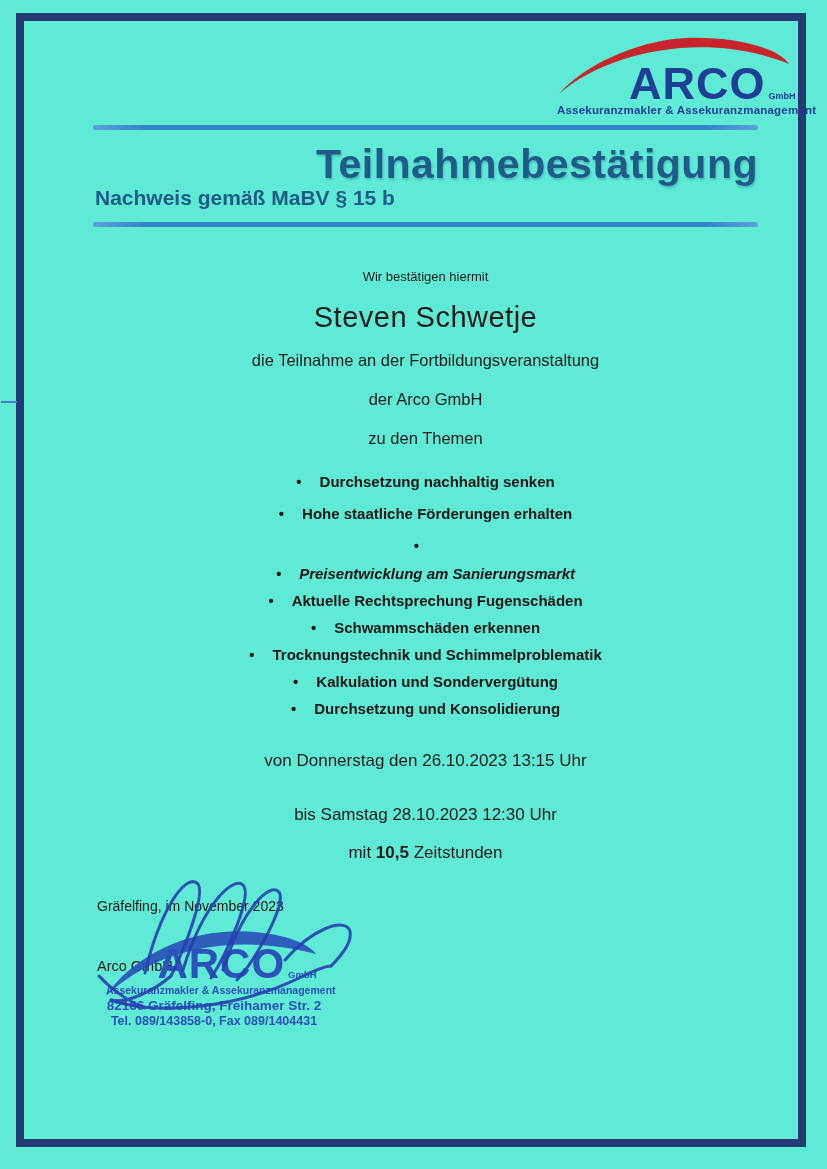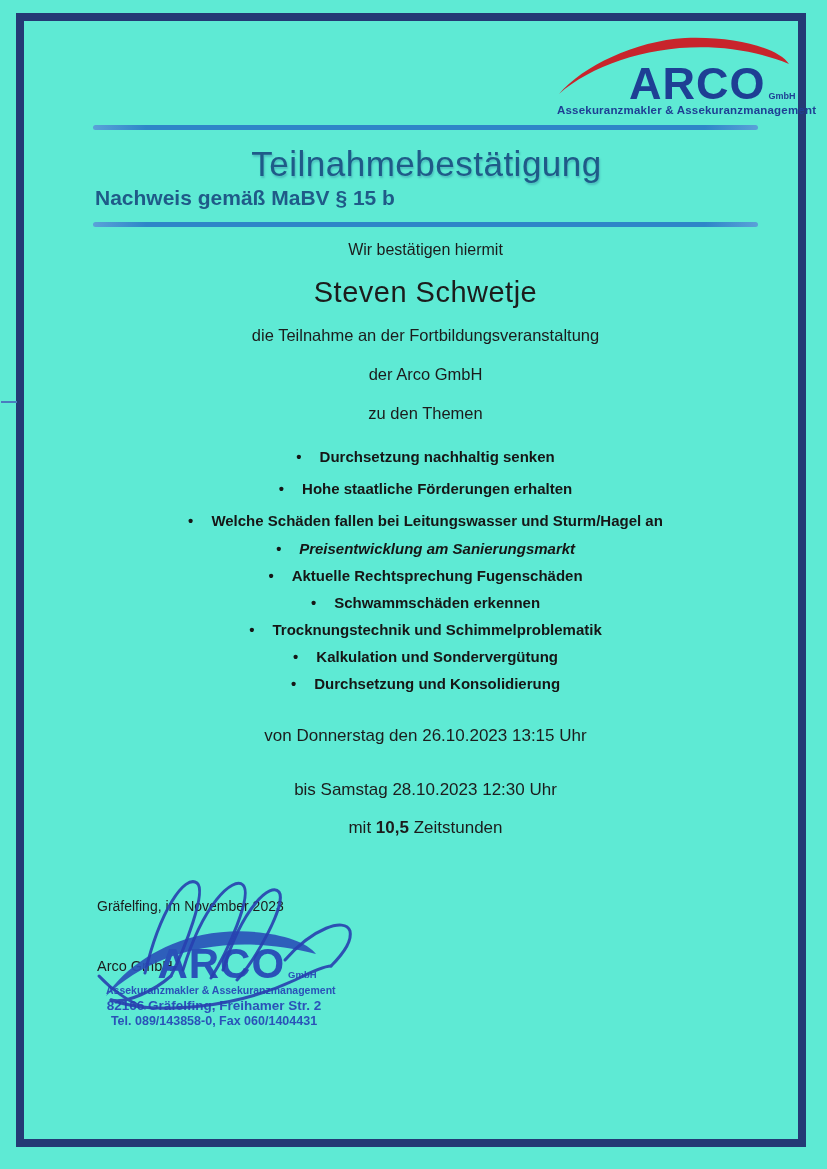--- a/index.html
+++ b/index.html
@@ -49,37 +49,37 @@
     position: absolute; left: 93px; top: 125px; width: 665px;
     text-align: center;
   }
   .rule {
     height: 5px; width: 100%;
     background: linear-gradient(90deg, #5aa2d8, #2e86c8 8%, #2e86c8 92%, #5aa2d8);
     border-radius: 3px;
   }
   .doc-title {
     margin: 14px 0 0 2px;
-    text-align: center;
-    font-size: 35px; font-weight: 400; letter-spacing: 0.5px;
+    text-align: right;
+    font-size: 41px; font-weight: 700; letter-spacing: 0.5px;
     color: #1f5a88;
     text-shadow: 1px 2px 2px rgba(31, 90, 136, 0.30);
     line-height: 40px;
   }
   .doc-subtitle {
     margin: 3px 0 8px 2px;
     text-align: left;
     font-size: 21px; font-weight: 600;
     color: #1f5a88;
     line-height: 22px;
   }
   .rule-mid { margin-top: 13px; }
 
   
-  .intro      { margin: 14px 0 0; font-size: 16px; }
+  .intro      { margin: 42px 0 0; font-size: 13px; }
   .participant{ margin: 17px 0 0; font-size: 29px; letter-spacing: 0.5px; }
   .conf-line  { margin: 17px 0 0; font-size: 16.5px; }
   .conf-line2 { margin: 20px 0 0; font-size: 16.5px; }
 
   .topics { list-style: none; margin: 25px 0 0; padding: 0; }
   .topic {
     display: flex; justify-content: center; align-items: baseline;
     font-size: 15px; font-weight: bold; color: #161616;
   }
   .topic + .topic { margin-top: 10px; }
@@ -158,21 +158,20 @@
       <li class="topic">
           <span class="bullet"></span>
           <span>Durchsetzung nachhaltig senken</span>
         </li>
       <li class="topic">
           <span class="bullet"></span>
           <span>Hohe staatliche Förderungen erhalten</span>
         </li>
       <li class="topic">
           <span class="bullet"></span>
-          <span>Welche Schäden fallen bei Leitungswasser und Sturm/Hagel an</span>
         </li>
       <li class="topic">
           <span class="bullet"></span>
           <span>Preisentwicklung am Sanierungsmarkt</span>
         </li>
       <li class="topic">
           <span class="bullet"></span>
           <span>Aktuelle Rechtsprechung Fugenschäden</span>
         </li>
       <li class="topic">
@@ -204,21 +203,21 @@
   <div class="stamp">
     <svg class="stamp-swoosh" viewBox="0 0 224 76" aria-hidden="true">
       <path d="M 4 72 C 48 30, 122 6, 214 30 C 202 13, 150 1, 100 11 C 60 19, 22 44, 4 72 Z" fill="#2a52b8" opacity="0.92"></path>
     </svg>
     <div class="stamp-name-row">
       <span class="stamp-name">ARCO</span>
       <span class="stamp-suffix">GmbH</span>
     </div>
     <div class="stamp-tagline">Assekuranzmakler &amp; Assekuranzmanagement</div>
     <div class="stamp-address">82166 Gräfelfing, Freihamer Str. 2</div>
-    <div class="stamp-phone">Tel. 089/143858-0,  Fax 060/1404431</div>
+    <div class="stamp-phone">Tel. 089/143858-0,  Fax 089/1404431</div>
   </div>
 
   <svg class="signature" viewBox="0 0 340 170" aria-hidden="true">
     <g fill="none" stroke="#2840b0" stroke-width="3" stroke-linecap="round" opacity="0.9">
       <path d="M 60 115 C 75 52, 100 16, 112 25 C 122 33, 100 90, 86 118"></path>
       <path d="M 98 112 C 118 46, 148 18, 158 27 C 168 37, 142 95, 126 120"></path>
       <path d="M 138 112 C 158 48, 186 24, 194 34 C 202 45, 172 100, 152 122"></path>
       <path d="M 200 102 C 228 70, 260 59, 265 73 C 268 86, 252 102, 246 108"></path>
       <path d="M 86 118 C 70 132, 42 146, 26 142"></path>
       <path d="M 26 142 C 70 158, 150 150, 210 122 C 226 114, 240 108, 246 108"></path>

